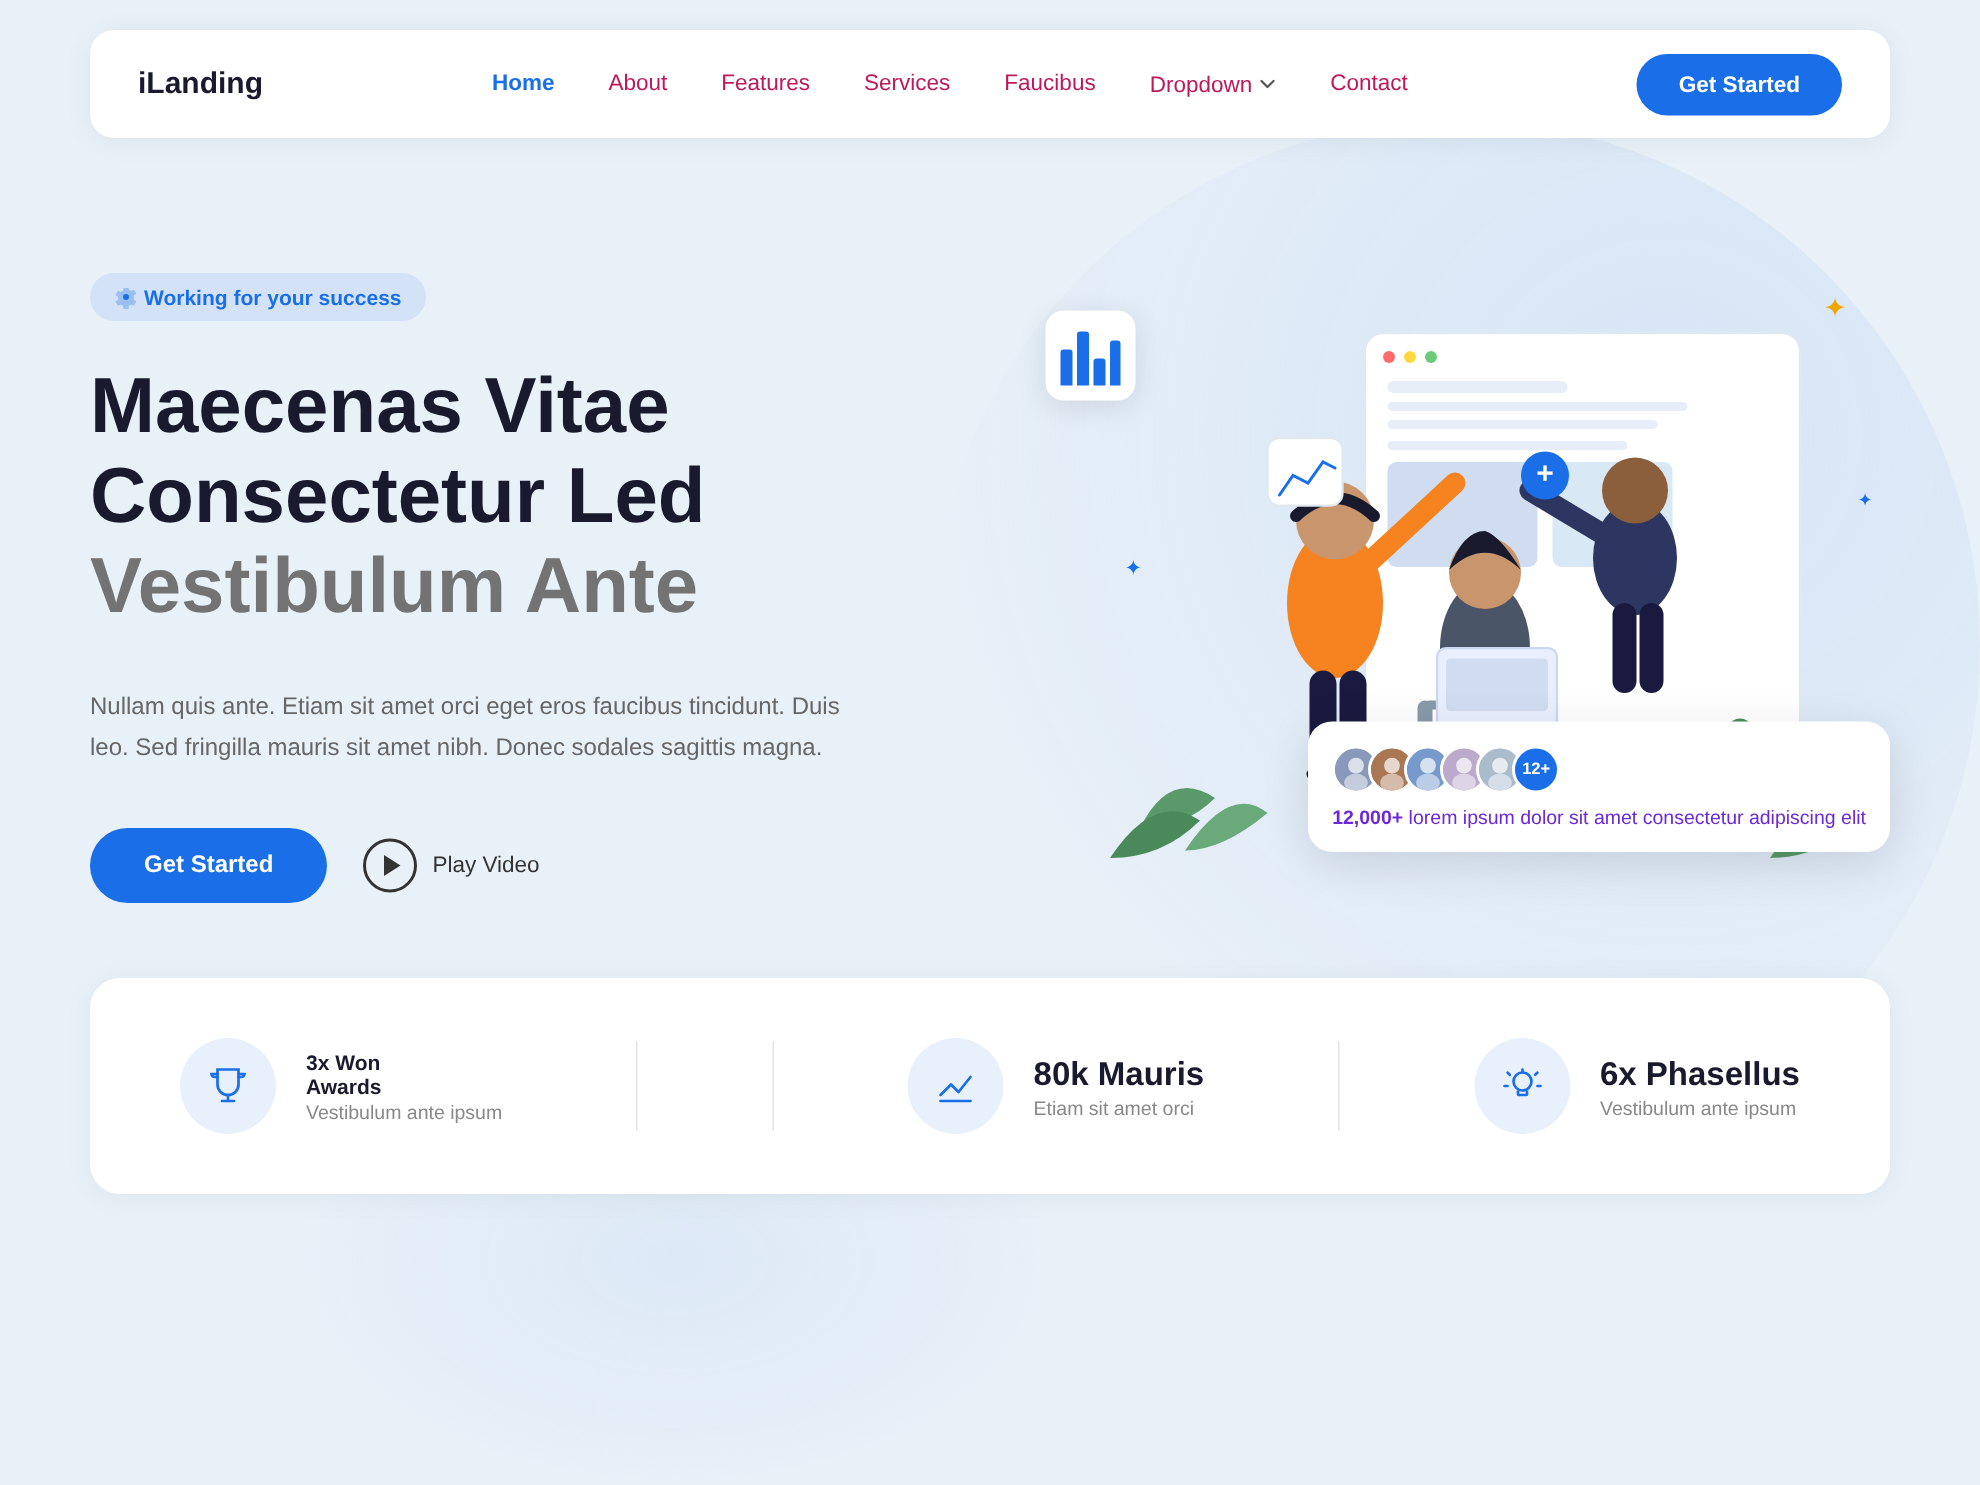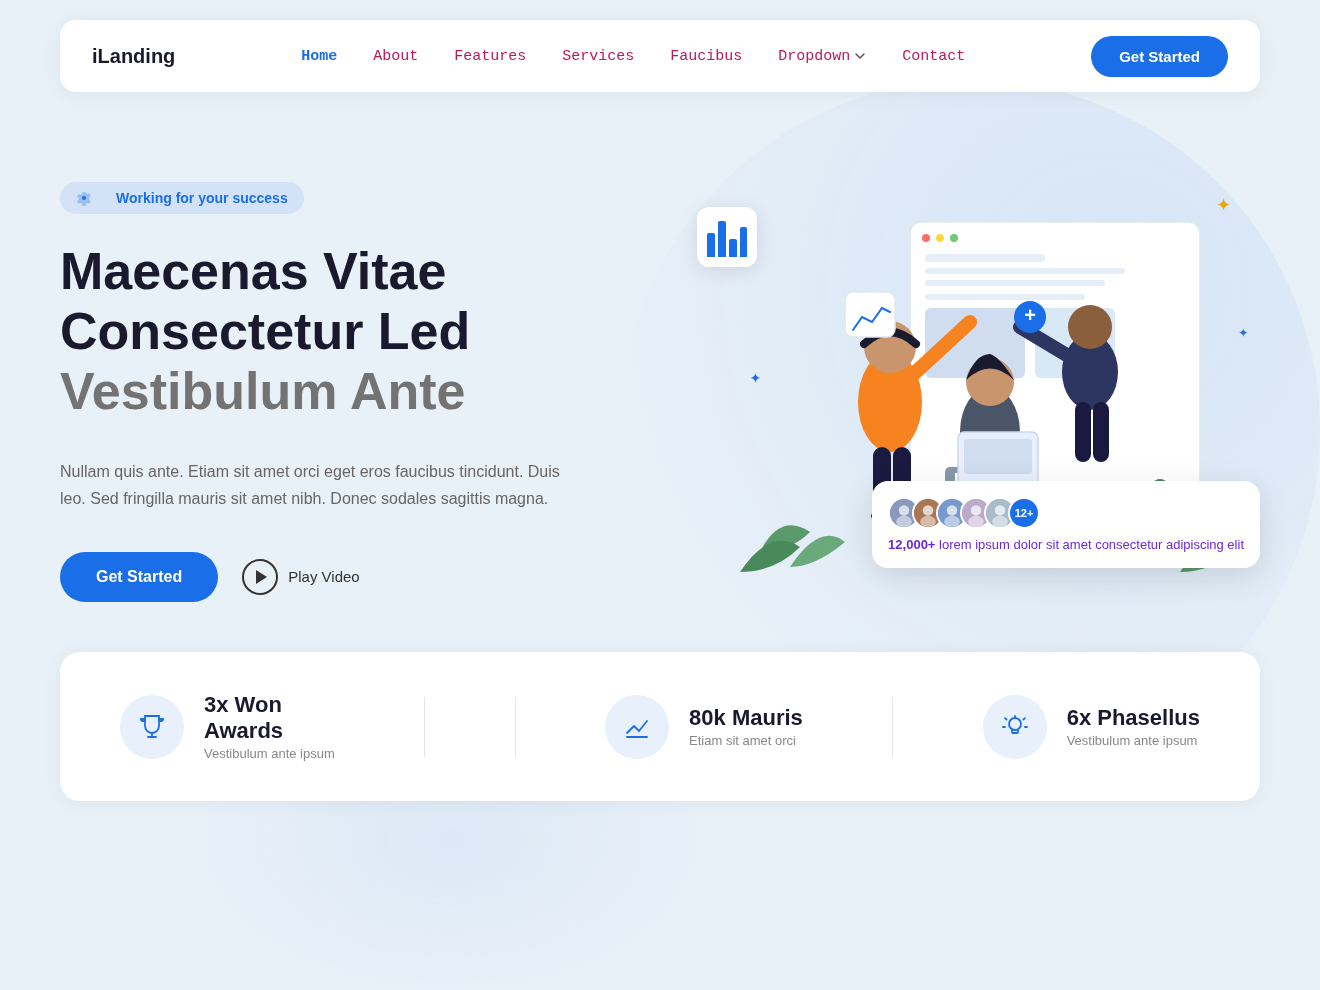--- a/index.html
+++ b/index.html
@@ -57,21 +57,20 @@
     .nav-logo {
       font-size: 20px;
       font-weight: 700;
       color: #1a1a2e;
     }
     .nav-links {
       display: flex;
       align-items: center;
       gap: 36px;
       list-style: none;
-      font-family: Liberation Mono, monospace;
     }
     .nav-links a {
       text-decoration: none;
       font-size: 15px;
       color: #be185d;
       font-weight: 500;
     }
     .nav-links a.active {
       color: #1a6fe8;
       font-weight: 600;
@@ -105,21 +104,21 @@
       padding: 60px 0 40px;
       gap: 40px;
     }
     .hero-left {
       flex: 1;
       max-width: 580px;
     }
     .hero-badge {
       display: inline-flex;
       align-items: center;
-      gap: 24px;
+      gap: 4px;
       background: rgba(26,111,232,0.1);
       color: #1a6fe8;
       border-radius: 20px;
       padding: 8px 16px;
       font-size: 14px;
       font-weight: 600;
       margin-bottom: 28px;
     }
     .hero-badge svg {
       width: 16px; height: 16px;
@@ -521,21 +520,21 @@
     <div class="stat-item">
       <div class="stat-icon-wrap">
         <svg viewBox="0 0 28 28" fill="none">
           <path d="M7 3h14v10a7 7 0 01-14 0V3z" stroke="#1a6fe8" stroke-width="1.8"></path>
           <path d="M7 6H3a2 2 0 002 2h2M21 6h4a2 2 0 01-2 2h-2" stroke="#1a6fe8" stroke-width="1.8" stroke-linecap="round"></path>
           <path d="M14 20v4M10 24h8" stroke="#1a6fe8" stroke-width="1.8" stroke-linecap="round"></path>
         </svg>
       </div>
       <div>
         <div class="stat-number">
-            <div style="font-size:22px;font-weight:800;color:#1a1a2e;">3x Won<br>Awards</div>
+            <div style="font-size:14px;font-weight:800;color:#1a1a2e;">3x Won<br>Awards</div>
           </div>
         <div class="stat-label">Vestibulum ante ipsum</div>
       </div>
     </div>
 
     <div class="stat-divider"></div>
 
 
     <div class="stat-divider"></div>
 

